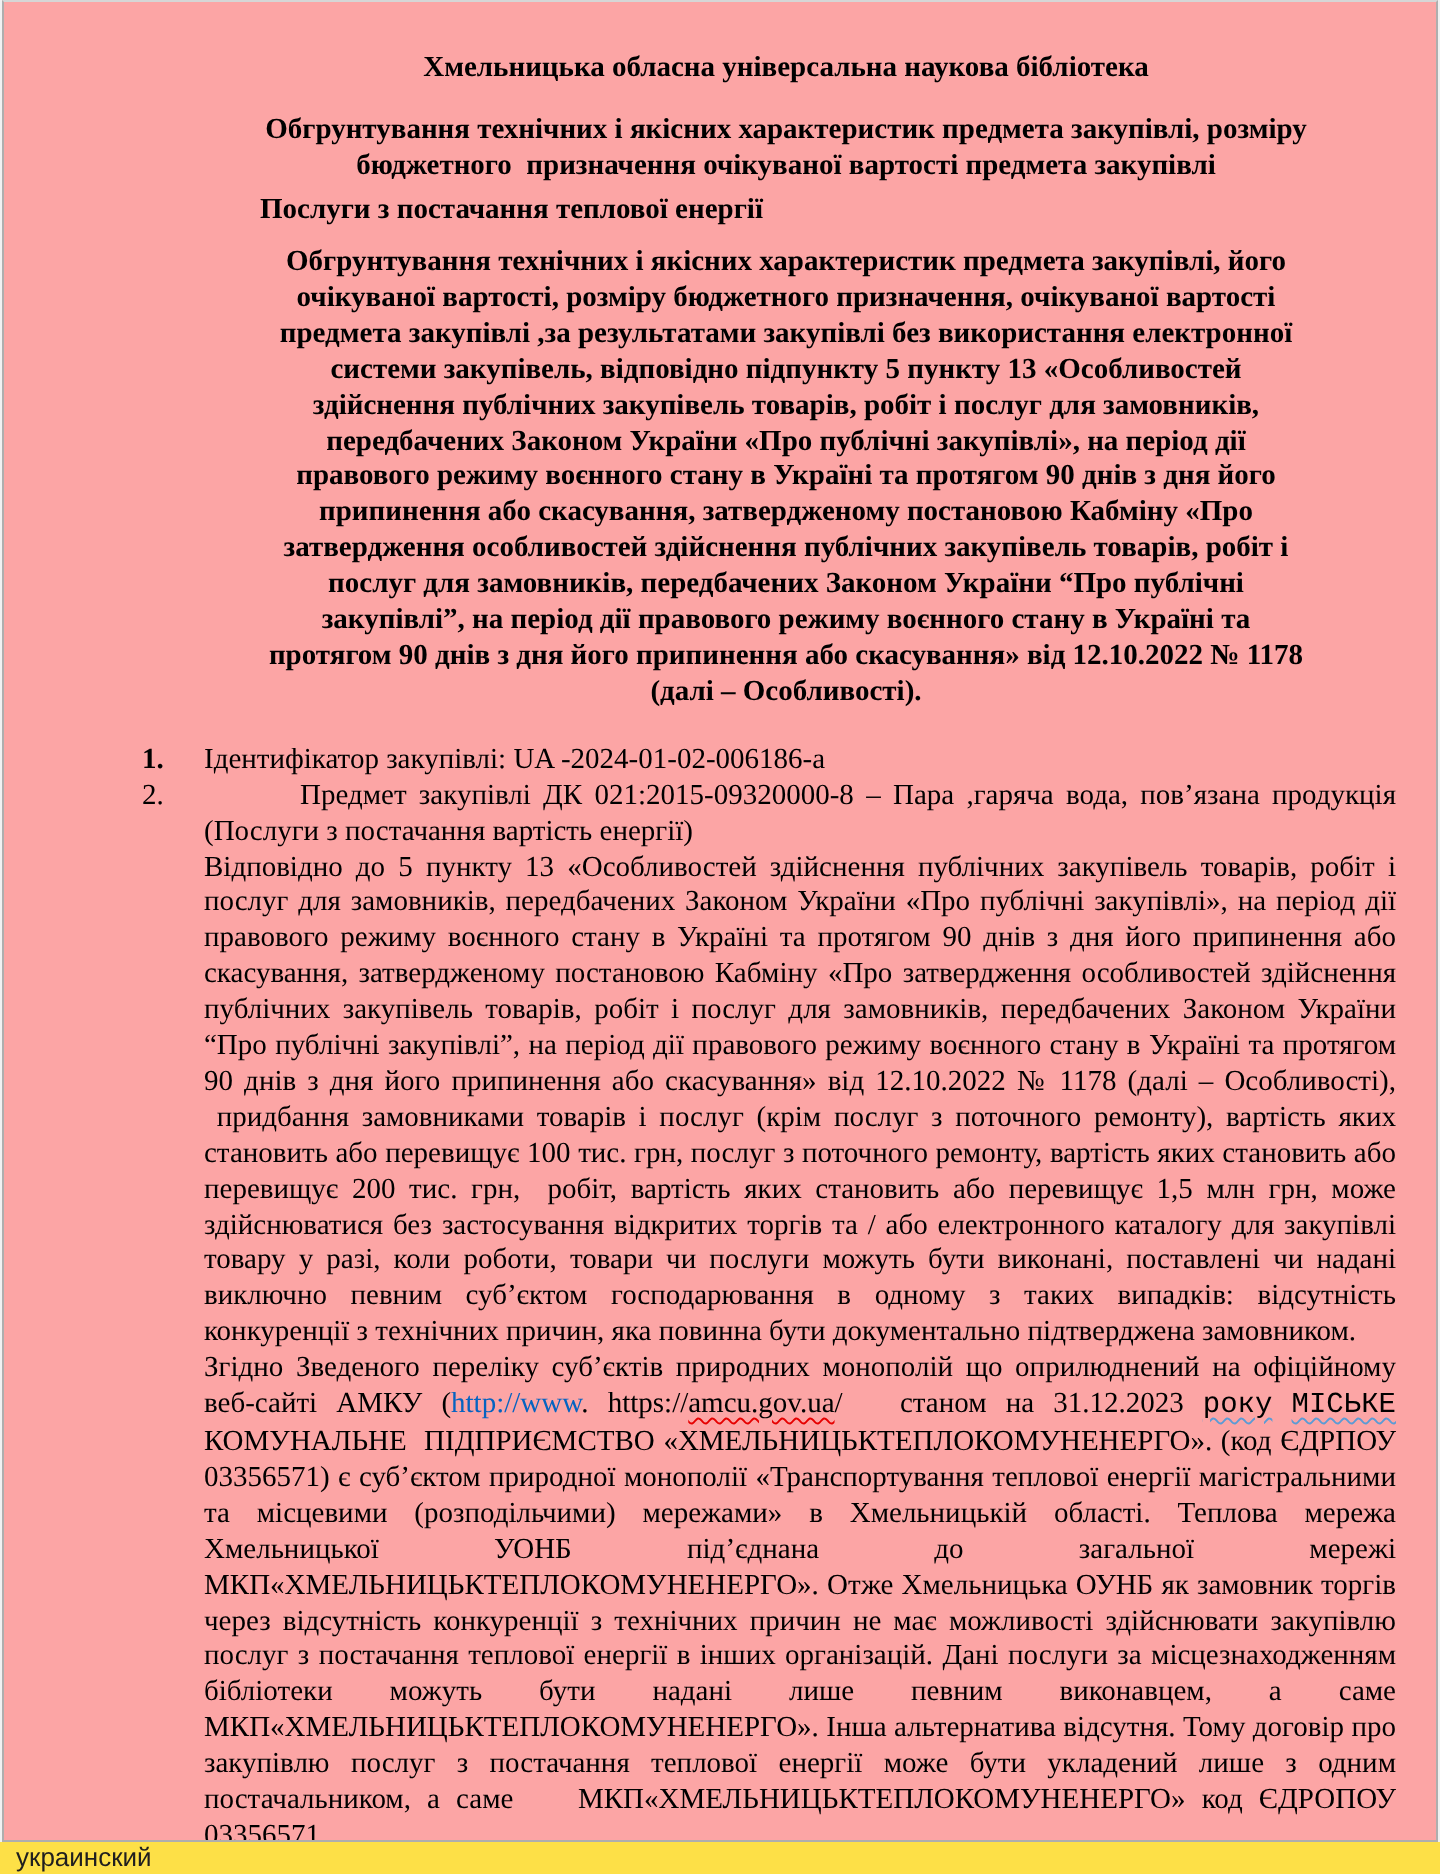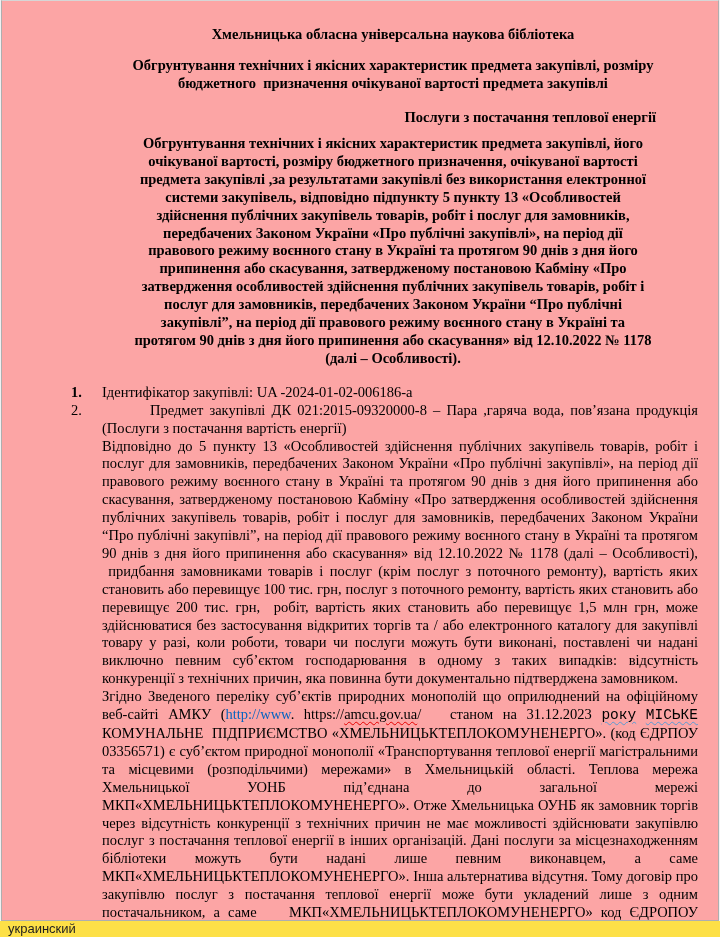--- a/index.html
+++ b/index.html
@@ -28,22 +28,22 @@
   }
   .center-col { margin-left: 64px; margin-right: 42px; } 
   .title {
     text-align: center; font-weight: bold; line-height: 18px;
     margin-bottom: 13px;
   }
   .heading {
     text-align: center; font-weight: bold; line-height: 18px;
   }
   .subheading {
-    text-align: right; font-weight: bold; line-height: 18px;
-    margin-top: 16px;
+    text-align: left; font-weight: bold; line-height: 18px;
+    margin-top: 4px;
   }
   .intro {
     text-align: center; font-weight: bold; line-height: 17.9px;
     margin-top: 9px;
   }
   .list { margin-top: 16px; }
   .li { display: flex; }
   .num {
     flex: none; width: 36px; box-sizing: border-box; padding-left: 5px;
   }

